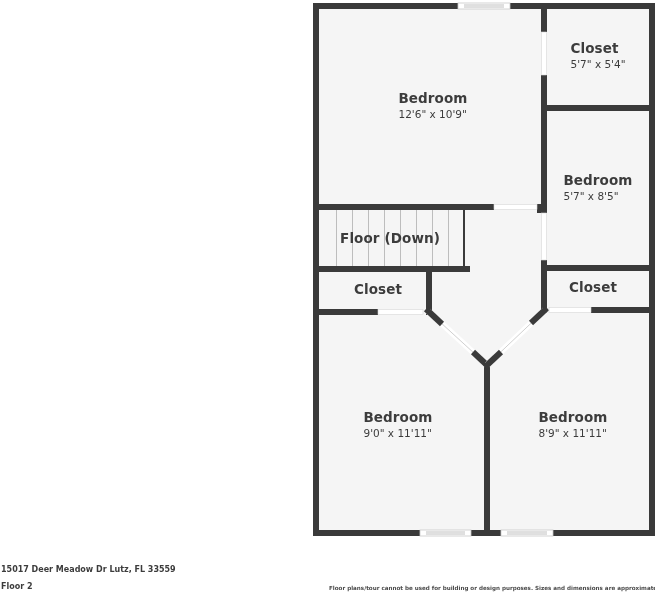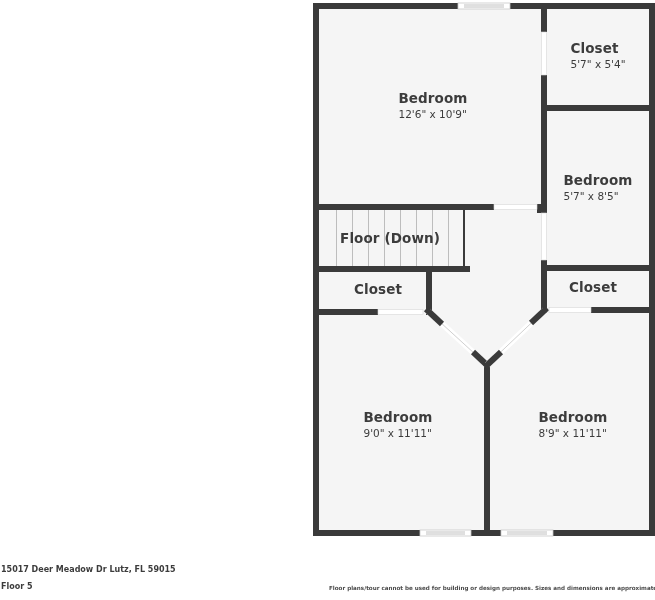--- a/index.html
+++ b/index.html
@@ -185,15 +185,15 @@
   <div class="room-label" style="left:398px; top:409px;">
     <span class="room-name">Bedroom</span>
     <span class="room-dim">9'0" x 11'11"</span>
   </div>
   <div class="room-label" style="left:573px; top:409px;">
     <span class="room-name">Bedroom</span>
     <span class="room-dim">8'9" x 11'11"</span>
   </div>
 </div>
 
-<div class="footer-address">15017 Deer Meadow Dr Lutz, FL 59015</div>
-<div class="footer-floor">Floor 5</div>
+<div class="footer-address">15017 Deer Meadow Dr Lutz, FL 33559</div>
+<div class="footer-floor">Floor 2</div>
 <div class="footer-disclaimer">Floor plans/tour cannot be used for building or design purposes. Sizes and dimensions are approximate.</div>
 
 </body></html>

